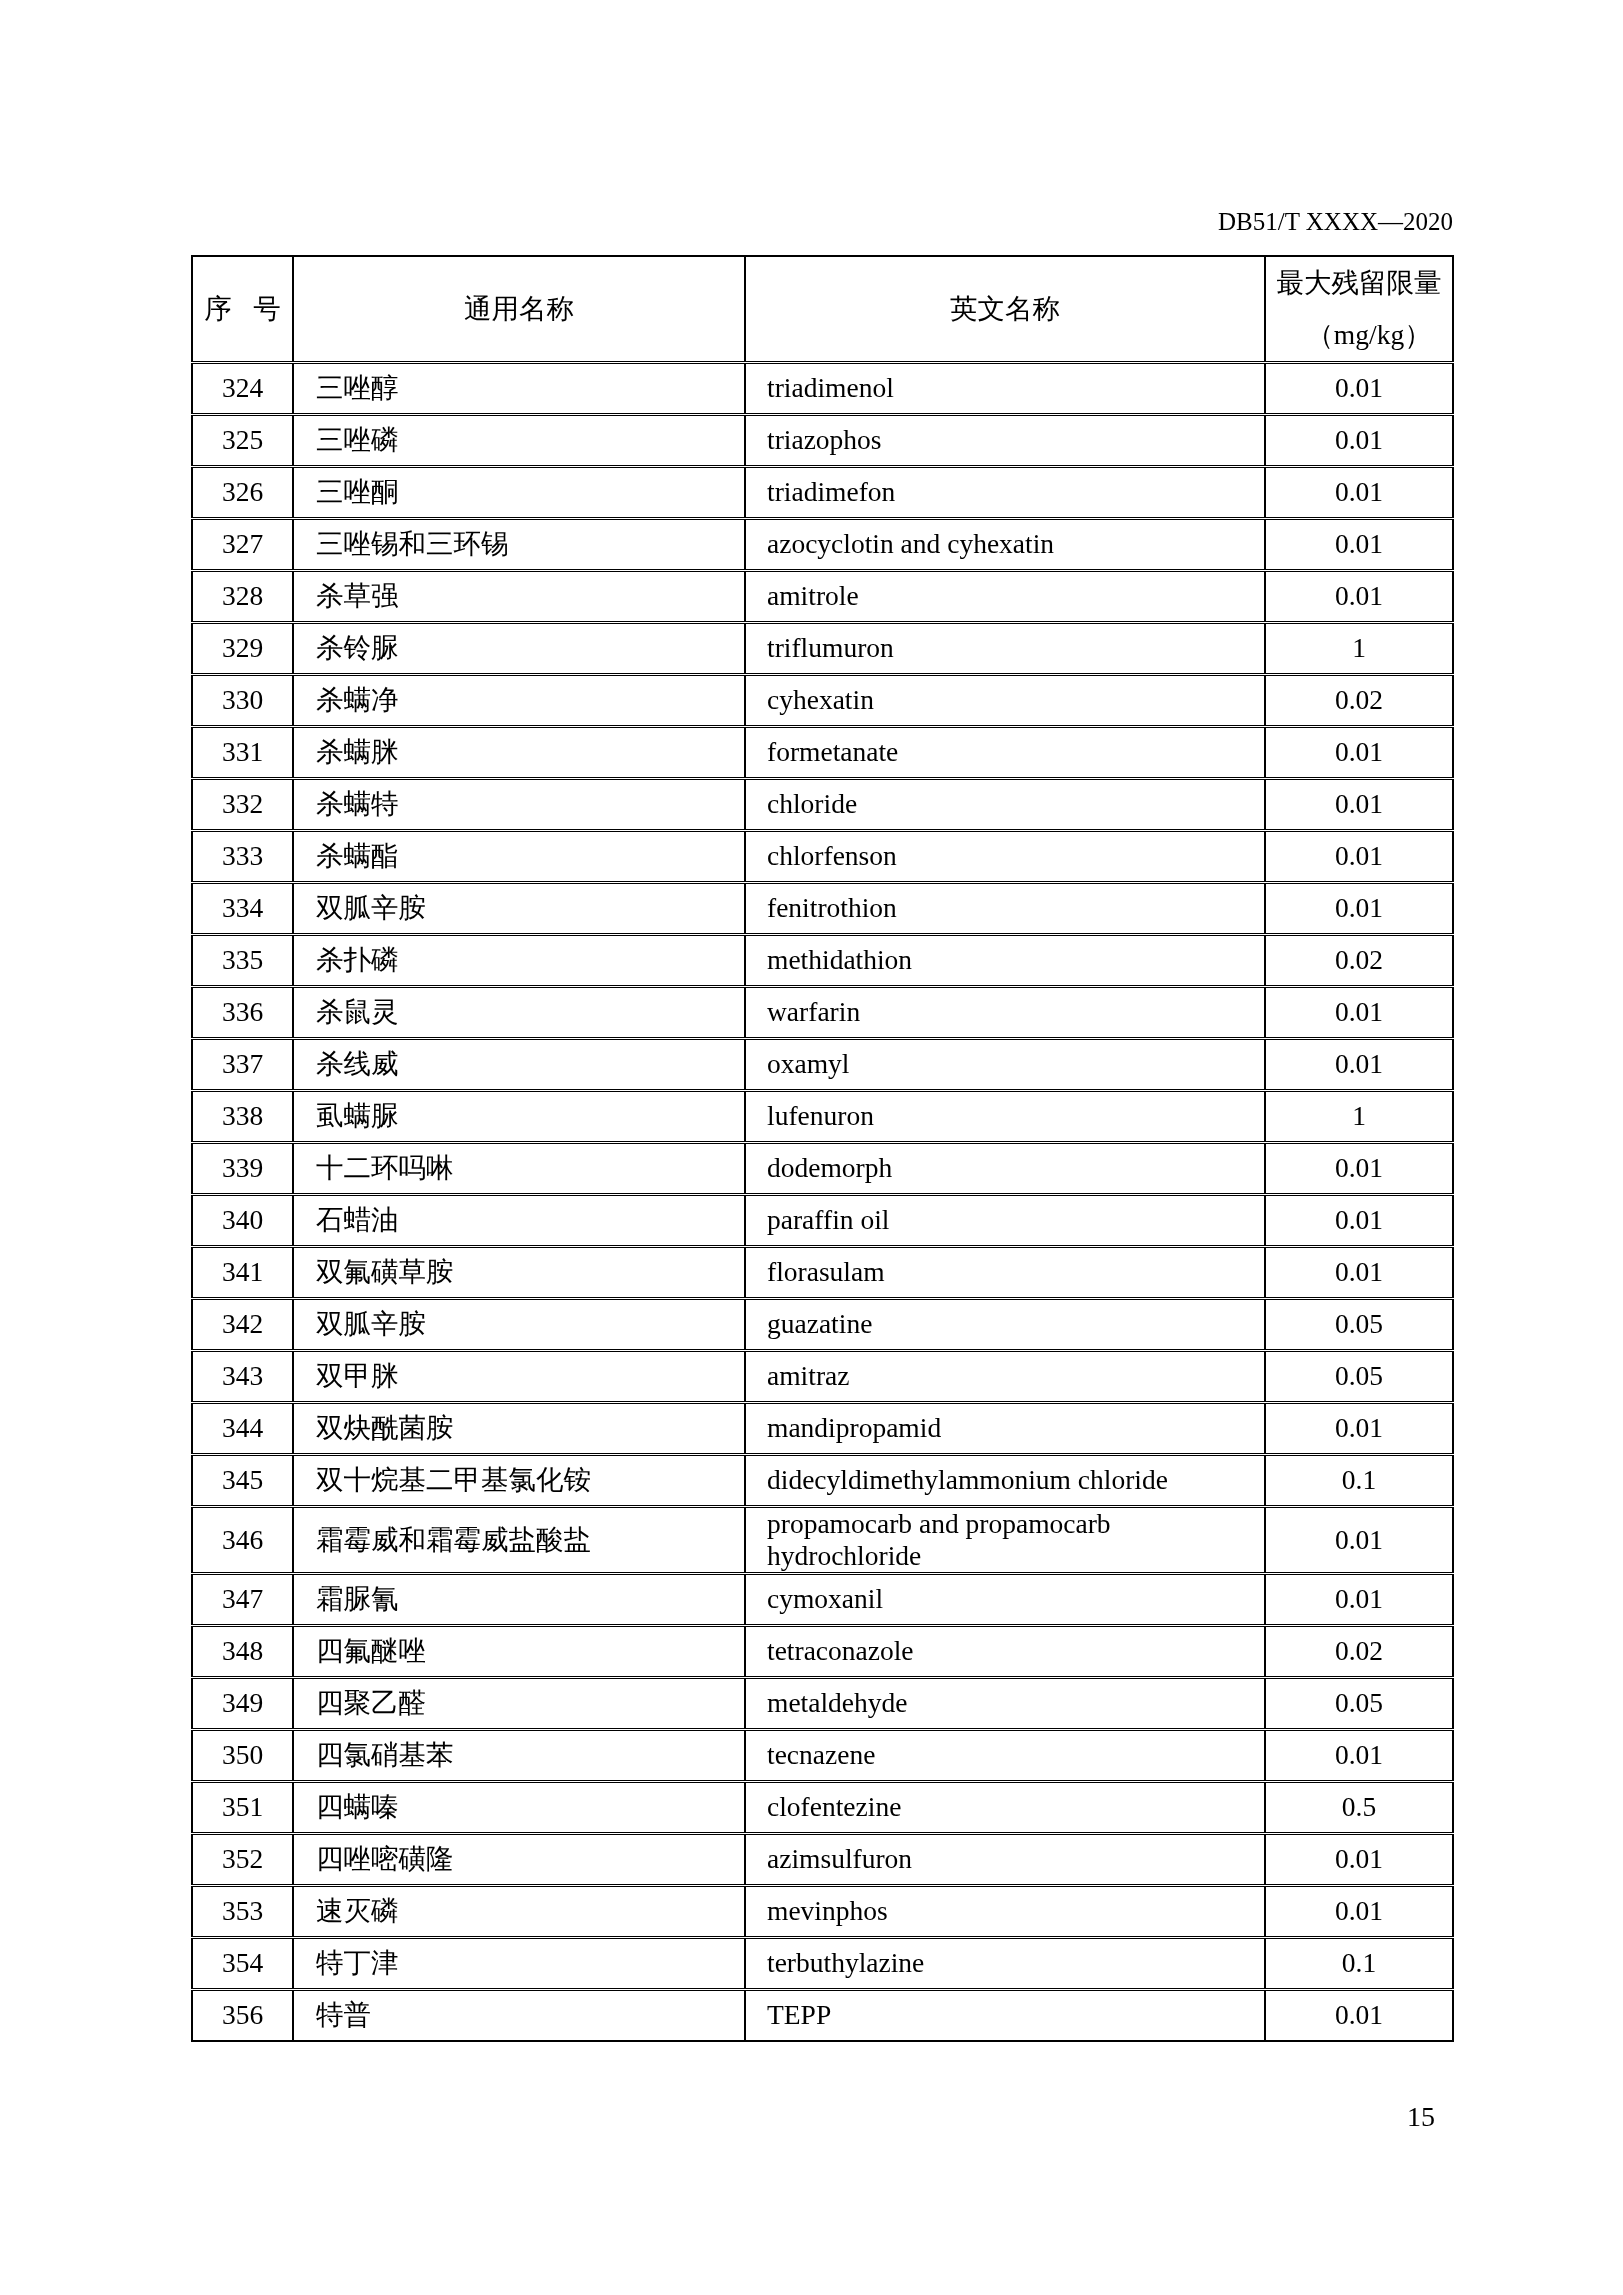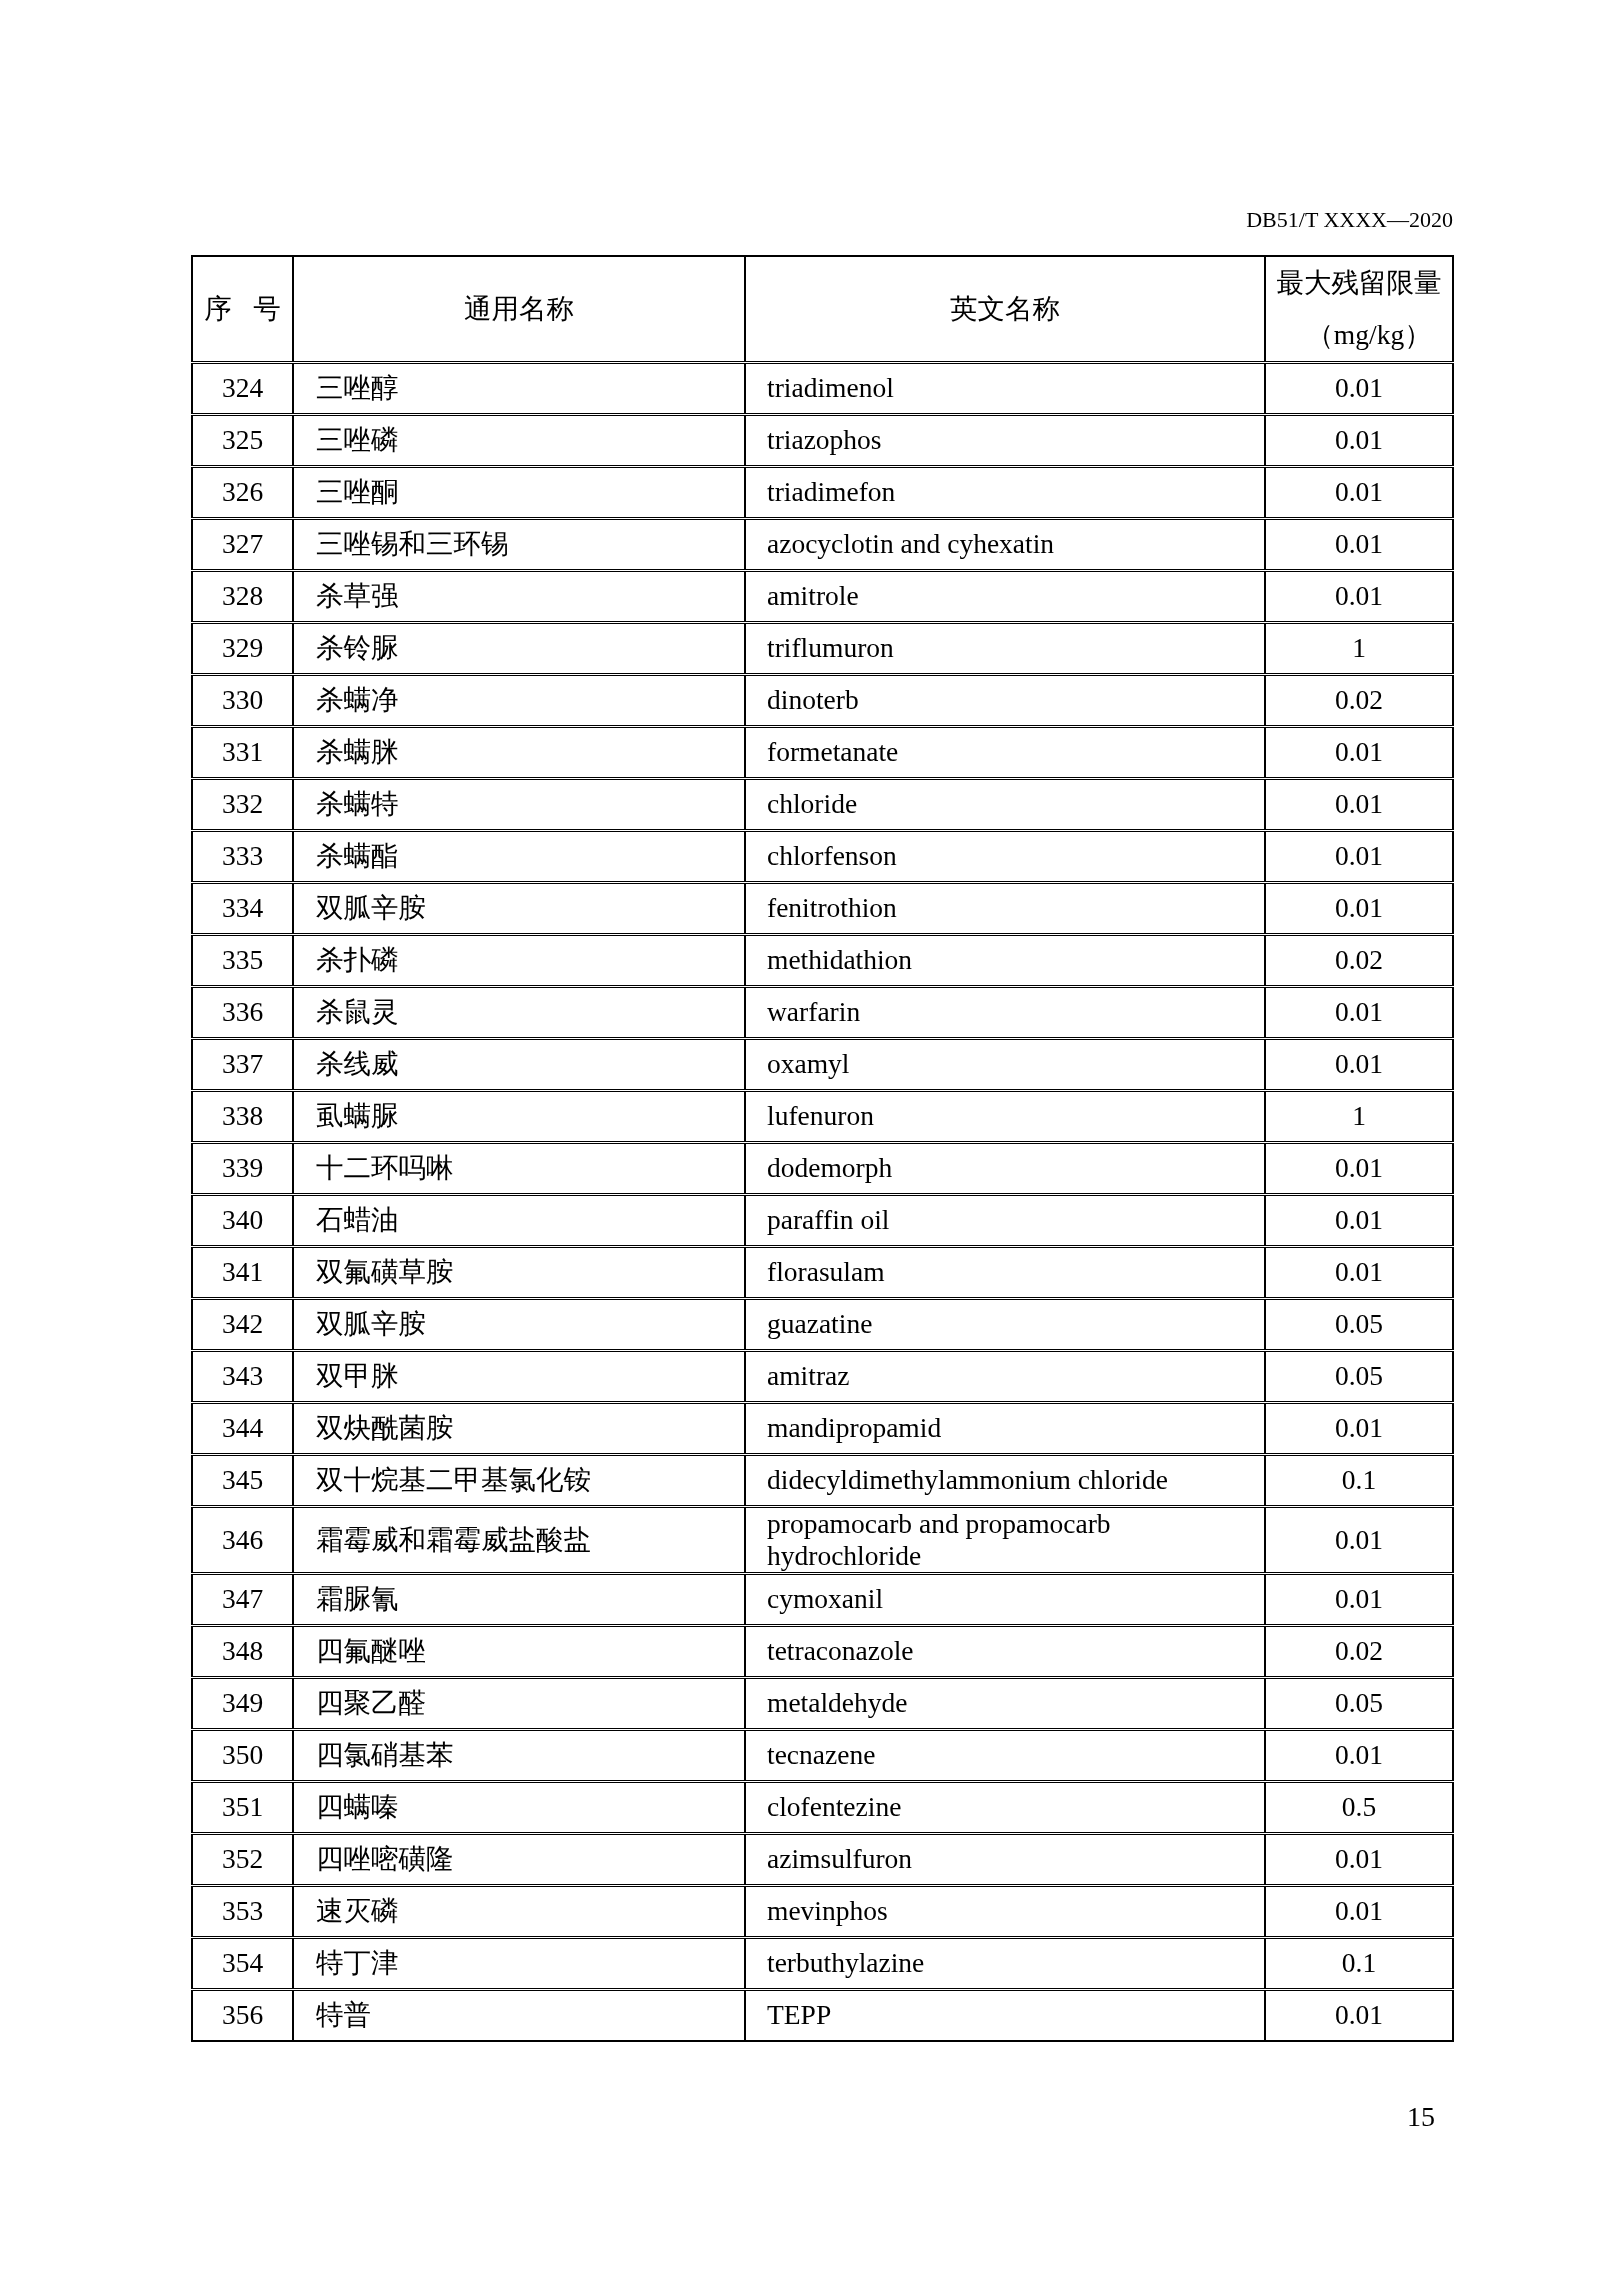--- a/index.html
+++ b/index.html
@@ -10,21 +10,21 @@
     height: 2295px;
     background: #ffffff;
     color: #000000;
     font-family: "Liberation Serif", "DejaVu Serif", serif;
     overflow: hidden;
   }
   .doc-header {
     position: absolute;
     top: 208px;
     right: 170px;
-    font-size: 22px;
+    font-size: 25px;
     line-height: 1.1;
     white-space: nowrap;
   }
   table.mrl-table {
     position: absolute;
     left: 191px;
     top: 255px;
     width: 1260px;
     border-collapse: collapse;
     table-layout: fixed;
@@ -125,21 +125,21 @@
   <tr>
     <td class="col-no">329</td>
     <td class="col-cn">杀铃脲</td>
     <td class="col-en">triflumuron</td>
     <td class="col-mrl">1</td>
   </tr>
 
   <tr>
     <td class="col-no">330</td>
     <td class="col-cn">杀螨净</td>
-    <td class="col-en">dinoterb</td>
+    <td class="col-en">cyhexatin</td>
     <td class="col-mrl">0.02</td>
   </tr>
 
   <tr>
     <td class="col-no">331</td>
     <td class="col-cn">杀螨脒</td>
     <td class="col-en">formetanate</td>
     <td class="col-mrl">0.01</td>
   </tr>
 

